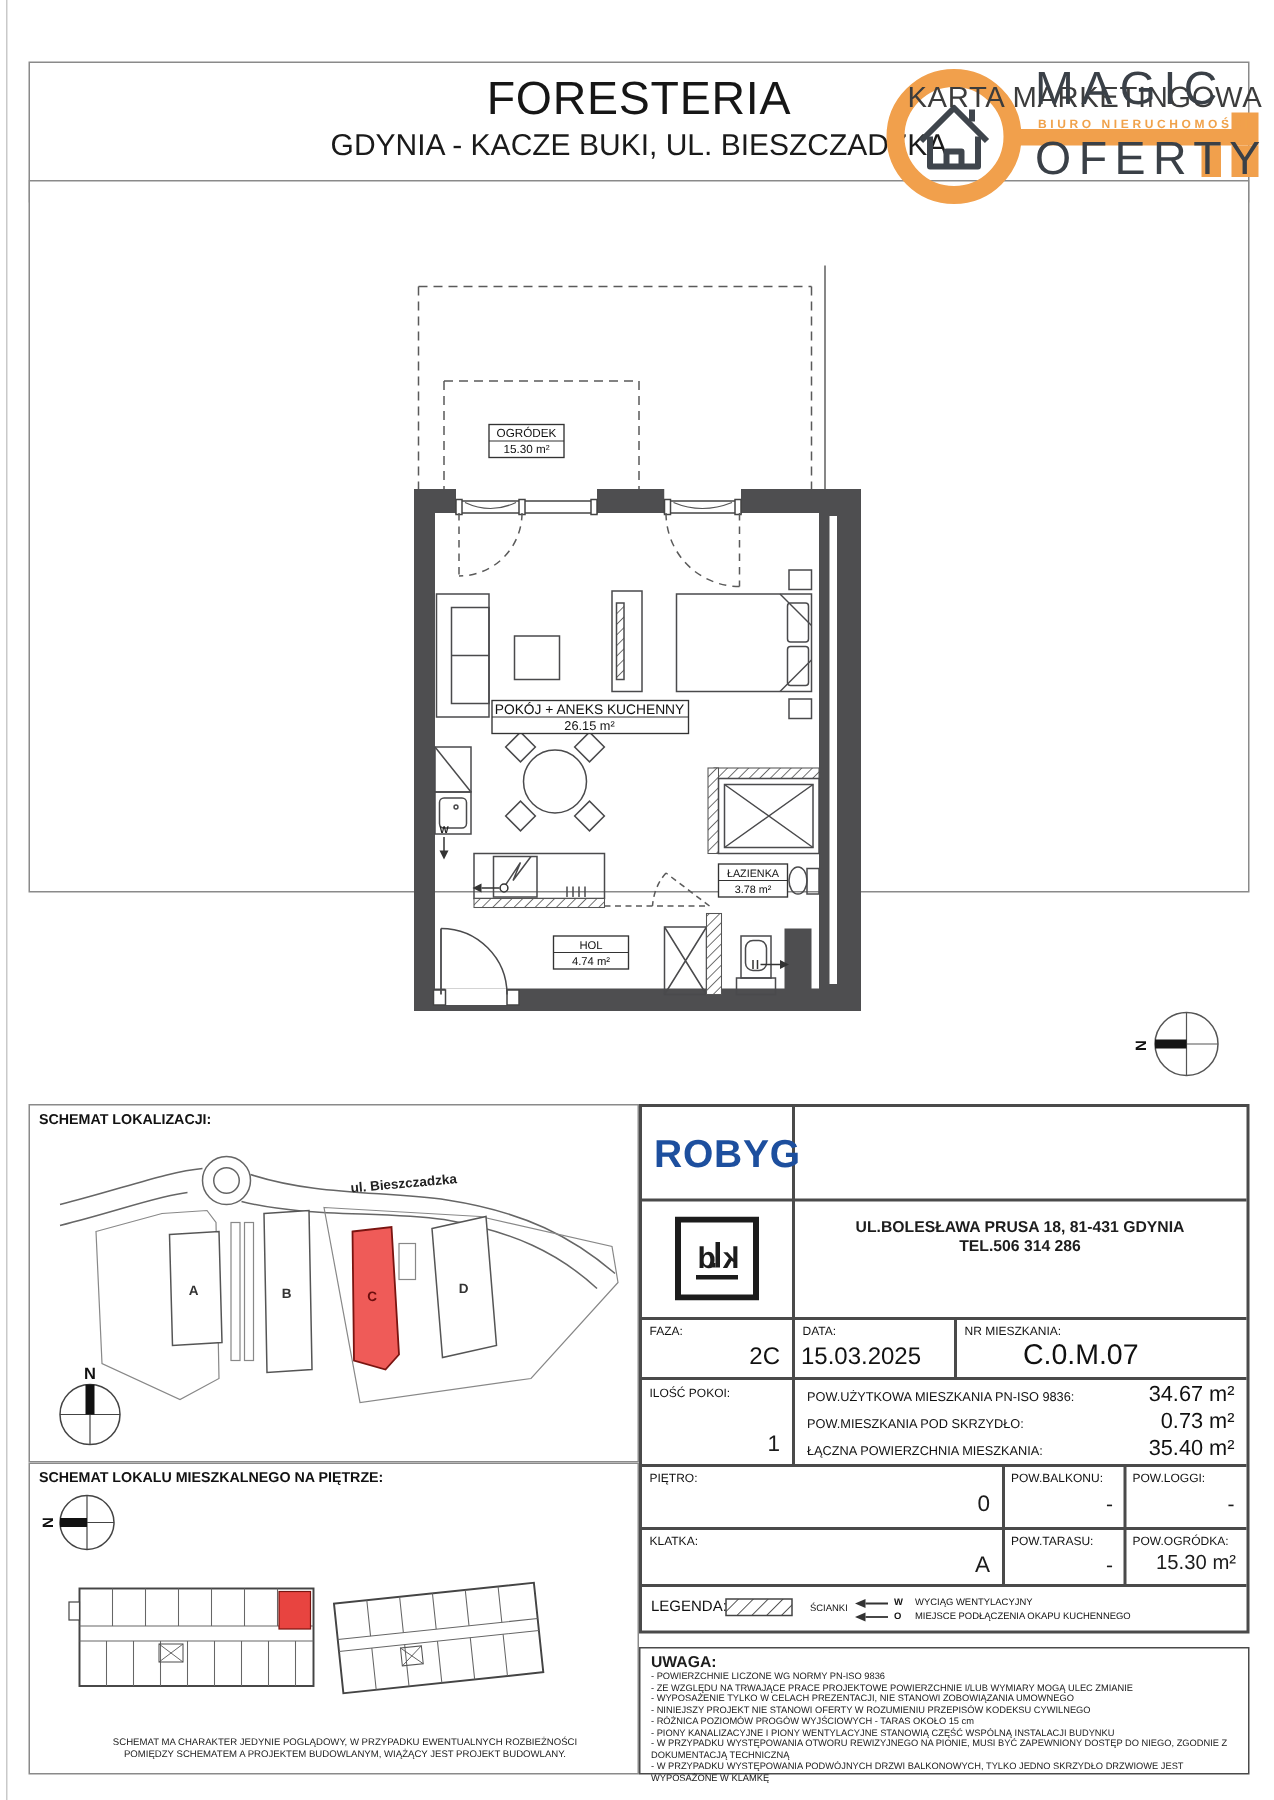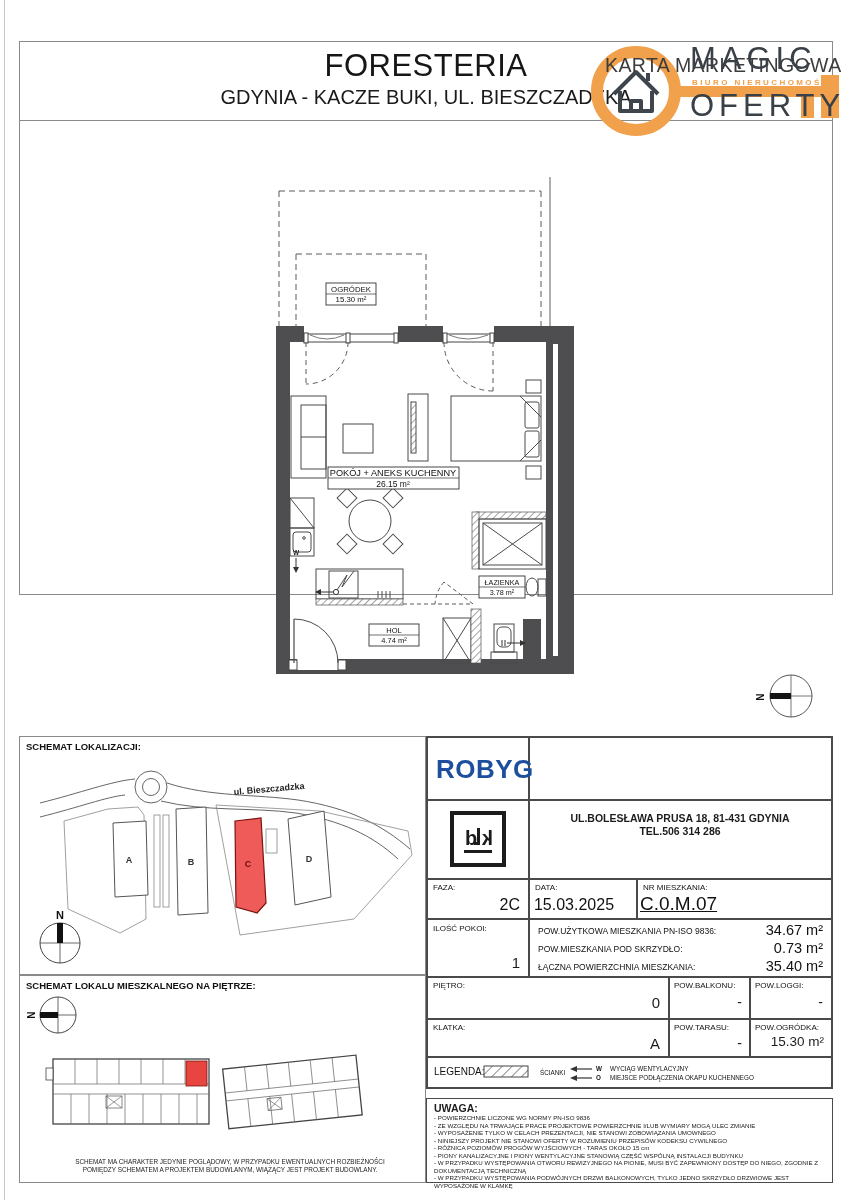--- a/index.html
+++ b/index.html
@@ -364,21 +364,21 @@
   <div class="abs" style="left:101px;top:74px;width:302px;text-align:center;">
     <div class="arch-addr">UL.BOLESŁAWA PRUSA 18, 81-431 GDYNIA</div>
     <div class="arch-addr">TEL.506 314 286</div>
   </div>
 
   <div class="cell-label" style="left:5px;top:145px;">FAZA:</div>
   <div class="abs val-lg" style="left:0;top:158px;width:92px;text-align:right;">2C</div>
   <div class="cell-label" style="left:107px;top:145px;">DATA:</div>
   <div class="abs val-lg" style="left:102px;top:158px;width:88px;text-align:center;">15.03.2025</div>
   <div class="cell-label" style="left:215px;top:145px;">NR MIESZKANIA:</div>
-  <div class="abs val-xl" style="left:212px;top:155px;width:185px;text-align:left;text-decoration:underline;">C.0.M.07</div>
+  <div class="abs val-xl" style="left:200px;top:155px;width:185px;text-align:center;">C.0.M.07</div>
 
   <div class="cell-label" style="left:5px;top:186px;">ILOŚĆ POKOI:</div>
   <div class="abs" style="left:0;top:216px;width:92px;text-align:right;font-size:15px;">1</div>
   <div class="area-line" style="top:184px;">
     <span class="area-lbl" style="left:110px;">POW.UŻYTKOWA MIESZKANIA PN-ISO 9836:</span>
     <span class="area-val">34.67 m²</span>
   </div>
   <div class="area-line" style="top:202px;">
     <span class="area-lbl" style="left:110px;">POW.MIESZKANIA POD SKRZYDŁO:</span>
     <span class="area-val">0.73 m²</span>

